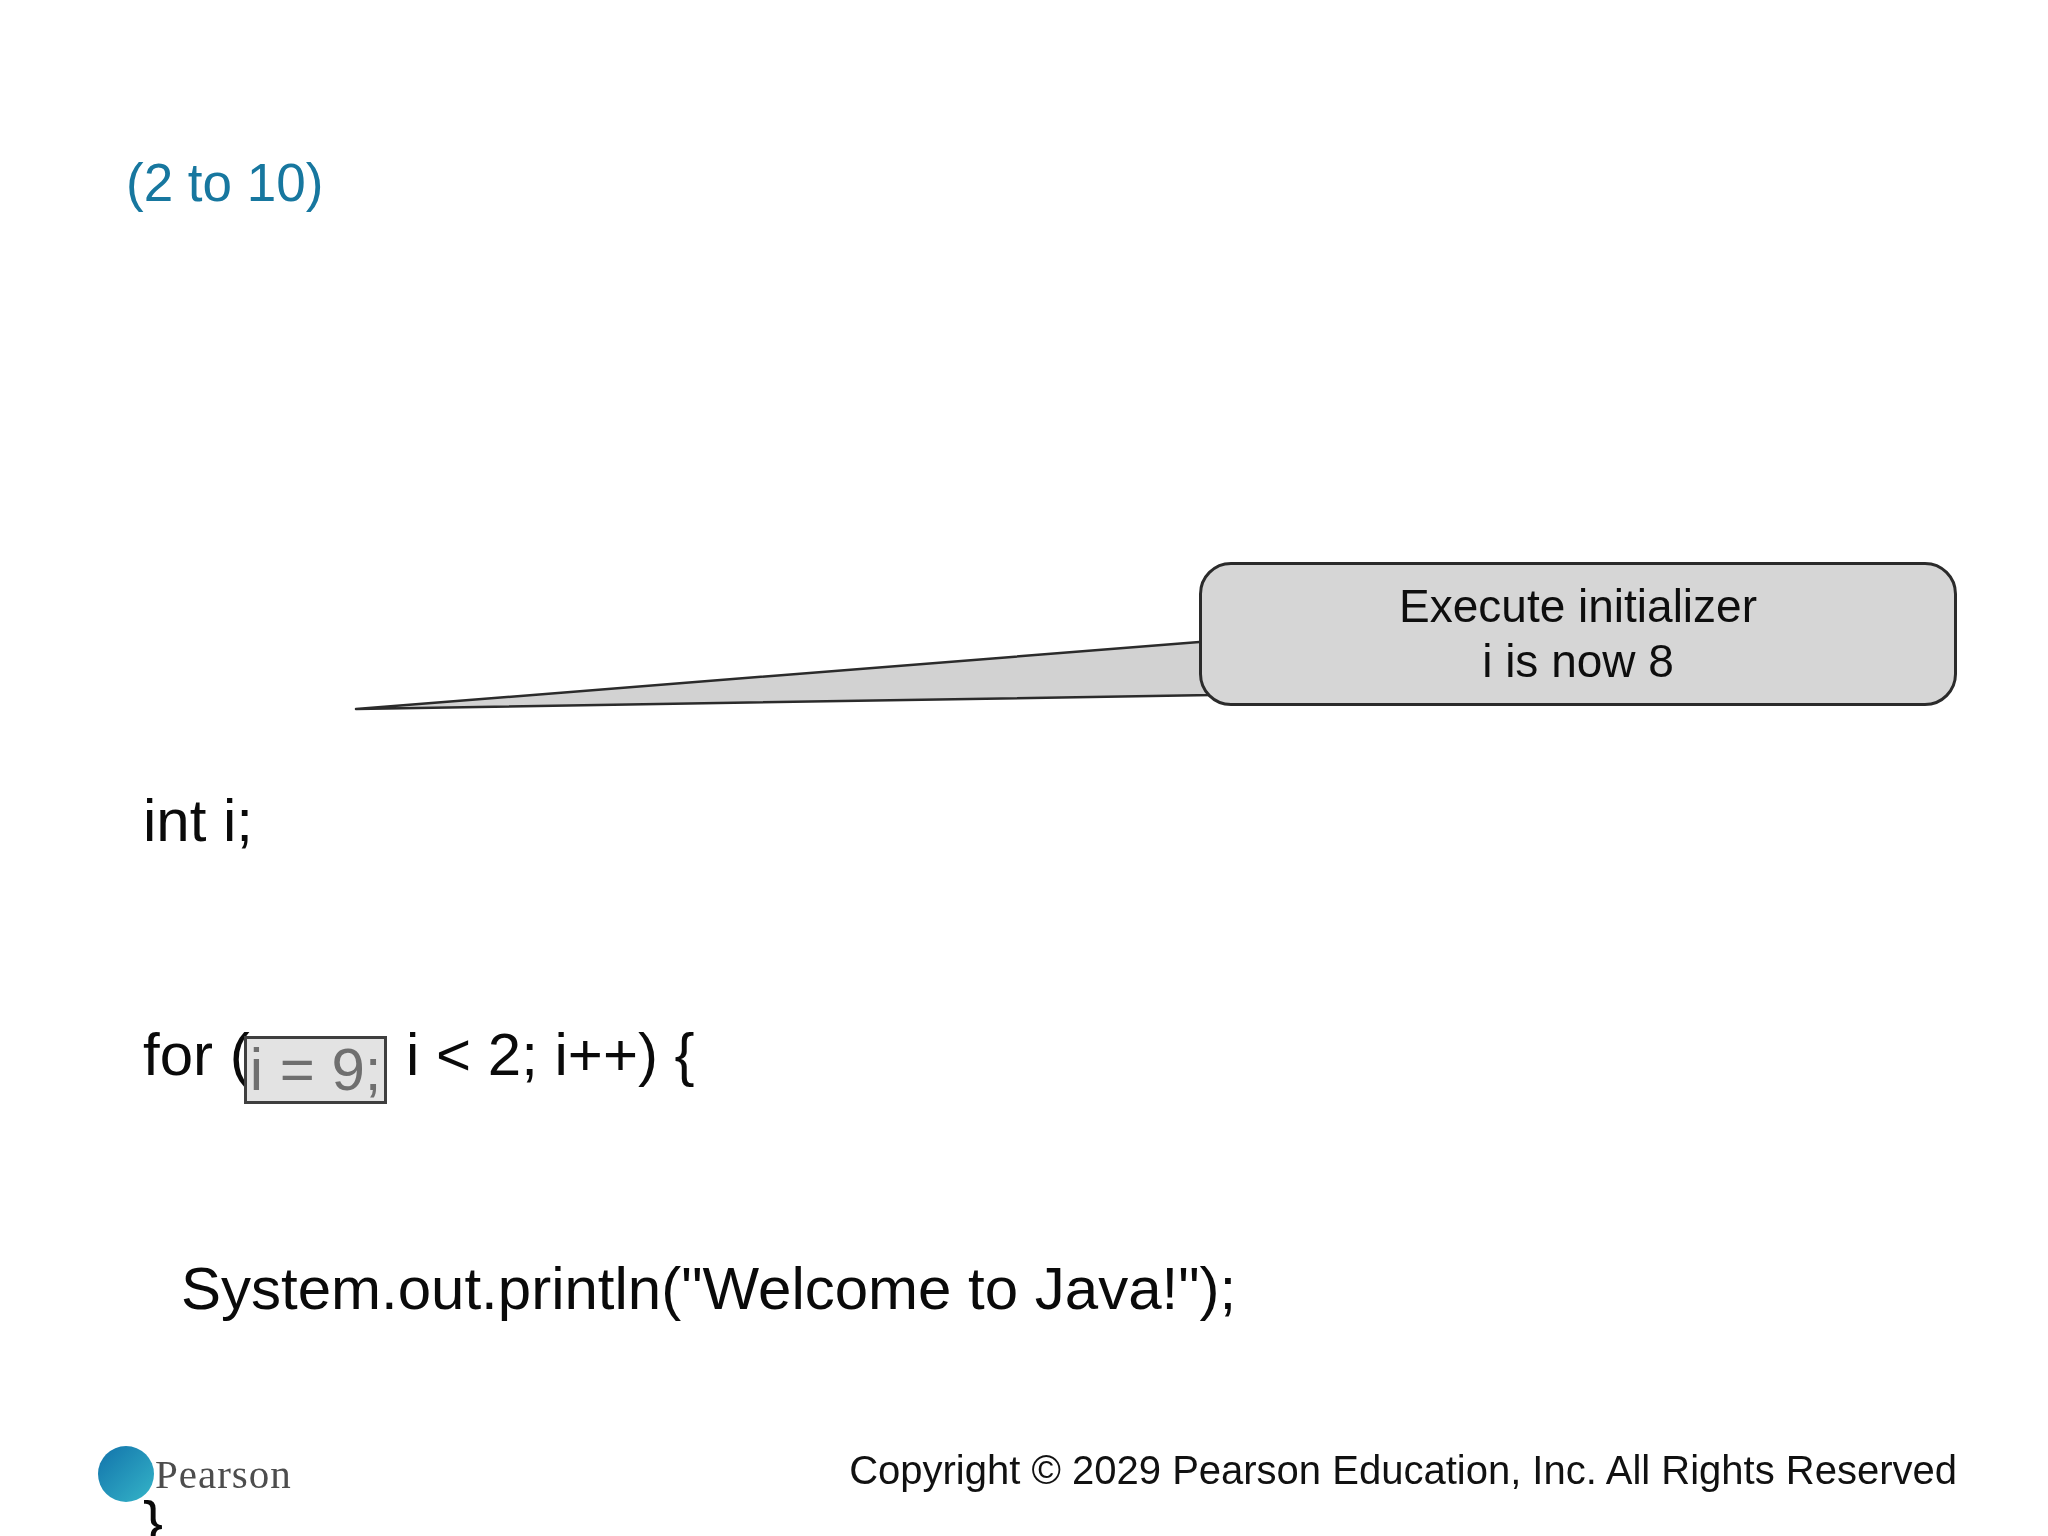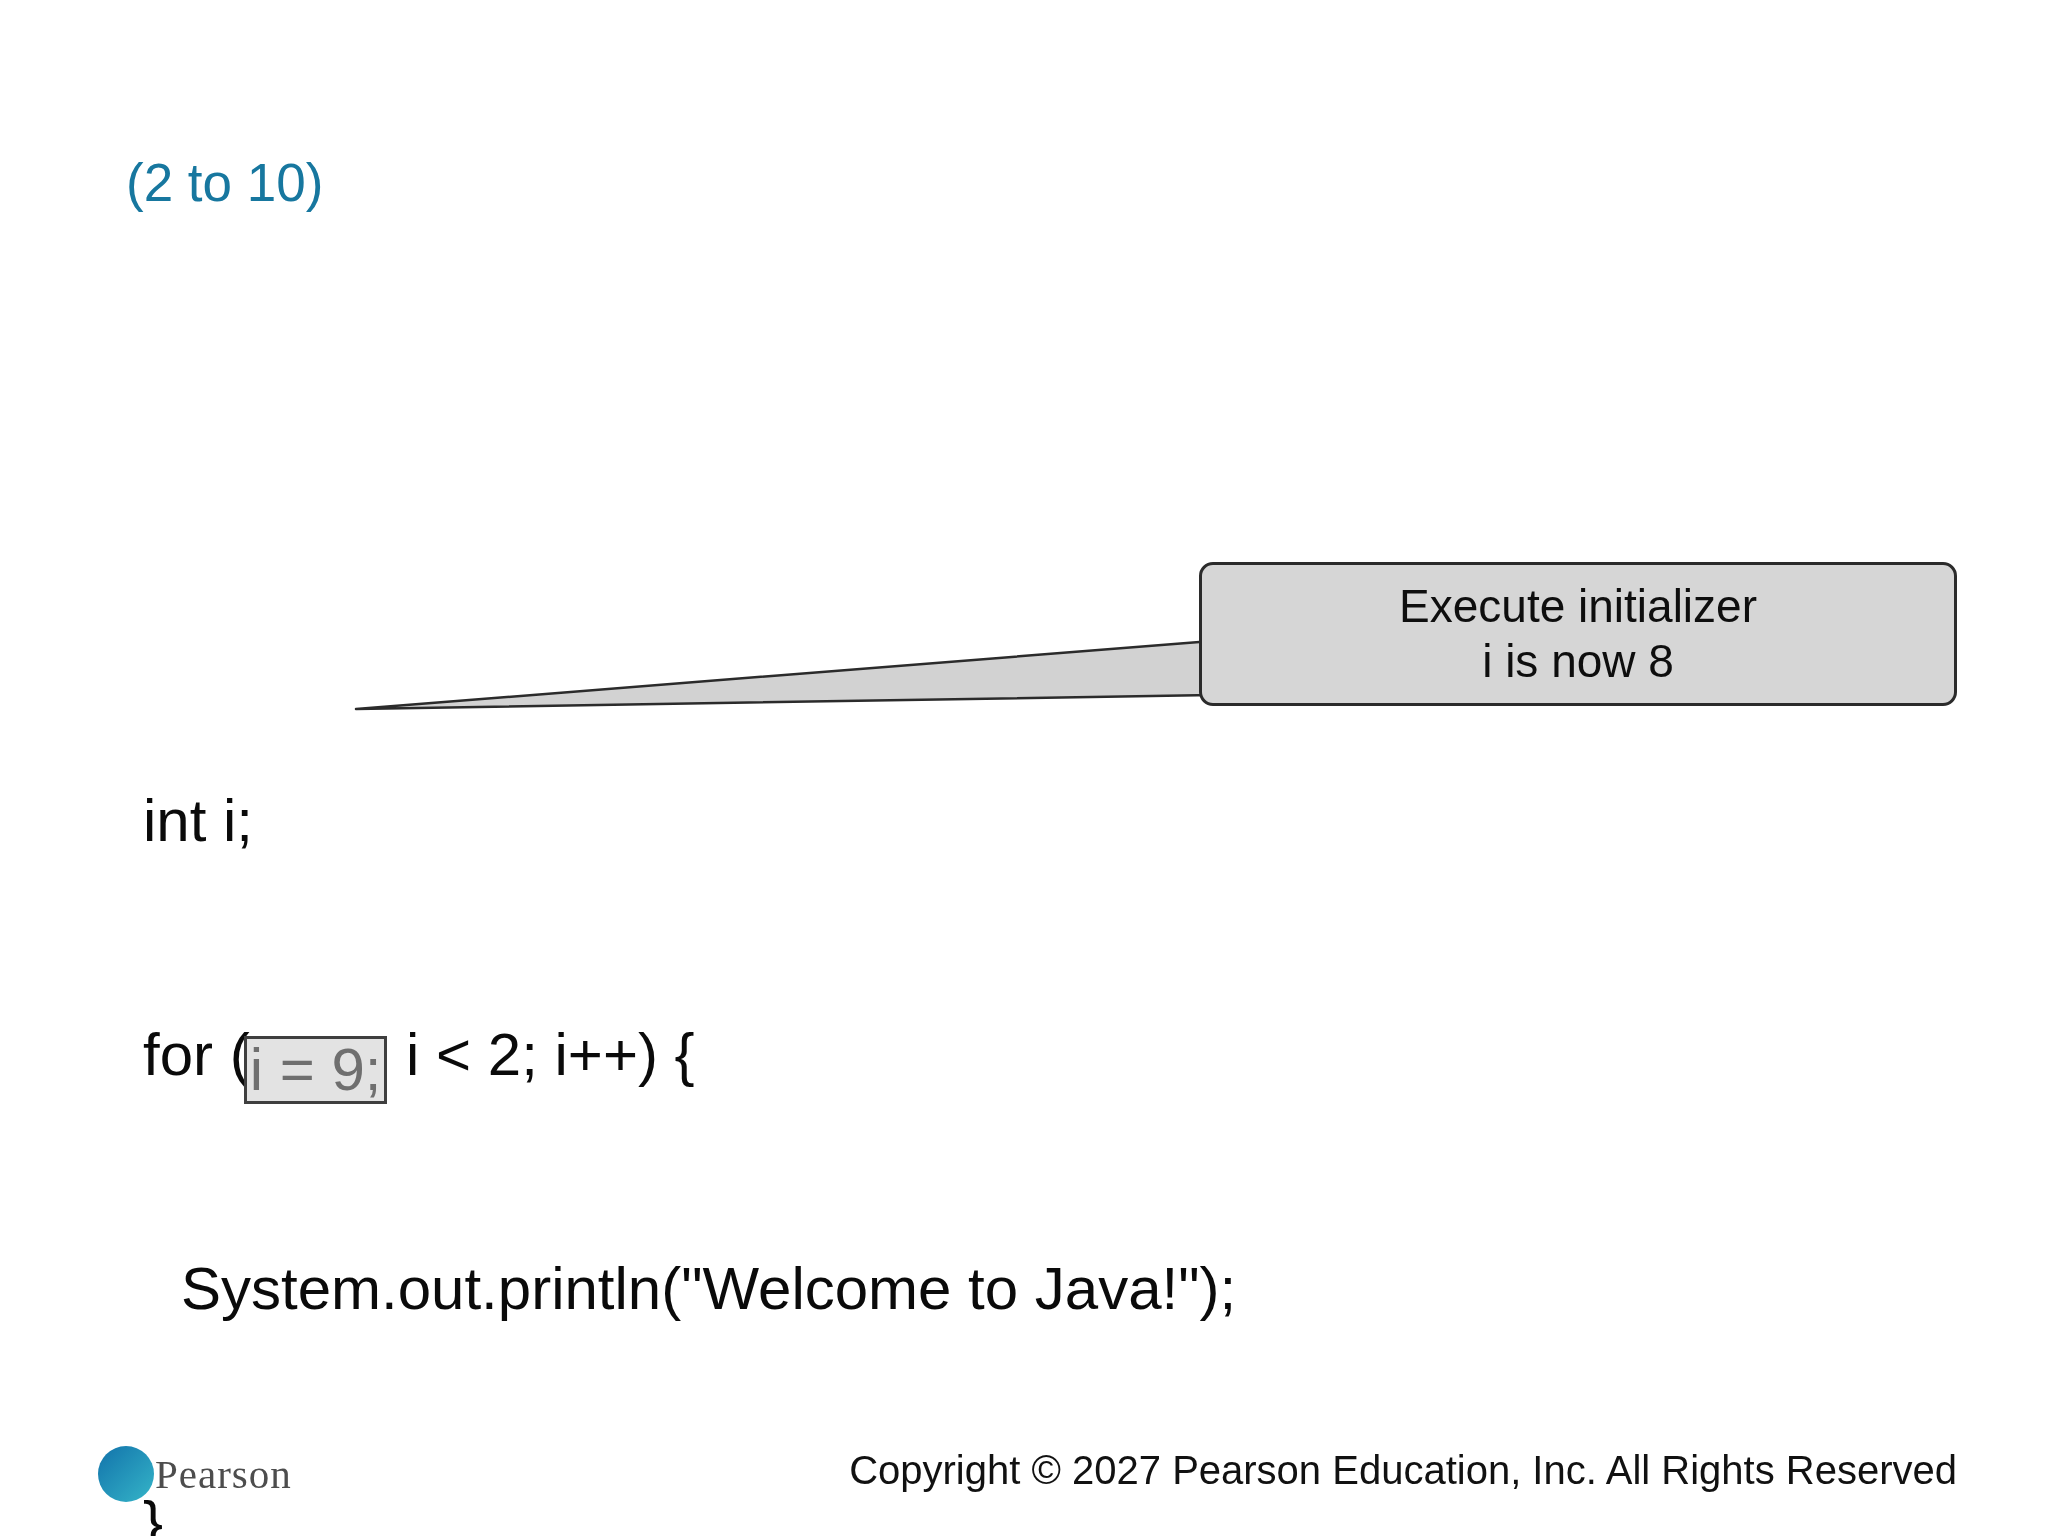--- a/index.html
+++ b/index.html
@@ -38,21 +38,21 @@
     margin-left:-6px;
     margin-right:2px;
     vertical-align:-15px;
   }
   
   .callout{
     position:absolute;left:1199px;top:562px;width:758px;height:144px;
     box-sizing:border-box;
     background:#d6d6d6;
     border:3px solid #2b2b2b;
-    border-radius:14px;
+    border-radius:32px;
     display:flex;flex-direction:column;justify-content:center;align-items:center;
     font-size:46px;line-height:55px;color:#0e0e0e;
     z-index:2;
   }
   .pointer-svg{
     position:absolute;left:0;top:0;width:2048px;height:1536px;z-index:1;
     pointer-events:none;
   }
   
   .footer-brand{
@@ -101,13 +101,13 @@
       </linearGradient>
     </defs>
     <circle cx="29" cy="29" r="28" fill="url(#pg)"></circle>
     <text x="30" y="41" font-size="40" font-weight="bold" text-anchor="middle" font-family="Liberation Sans, sans-serif" fill="none" stroke="#ffffff" stroke-width="3" &gt;p<="" text="">
     <circle cx="21.5" cy="45" r="3" fill="#ffffff"></circle>
   </text>
     </svg>
   <span class="brand-name">Pearson</span>
 </div>
 
-<div class="copyright">Copyright © 2027 Pearson Education, Inc. All Rights Reserved</div>
+<div class="copyright">Copyright © 2029 Pearson Education, Inc. All Rights Reserved</div>
 
 </body></html>

